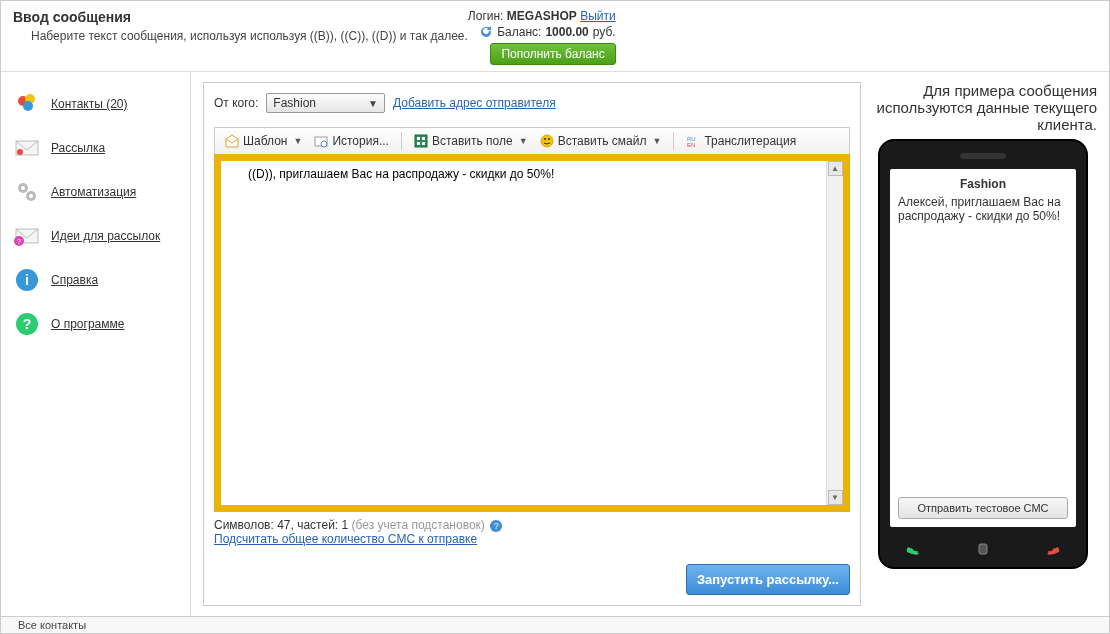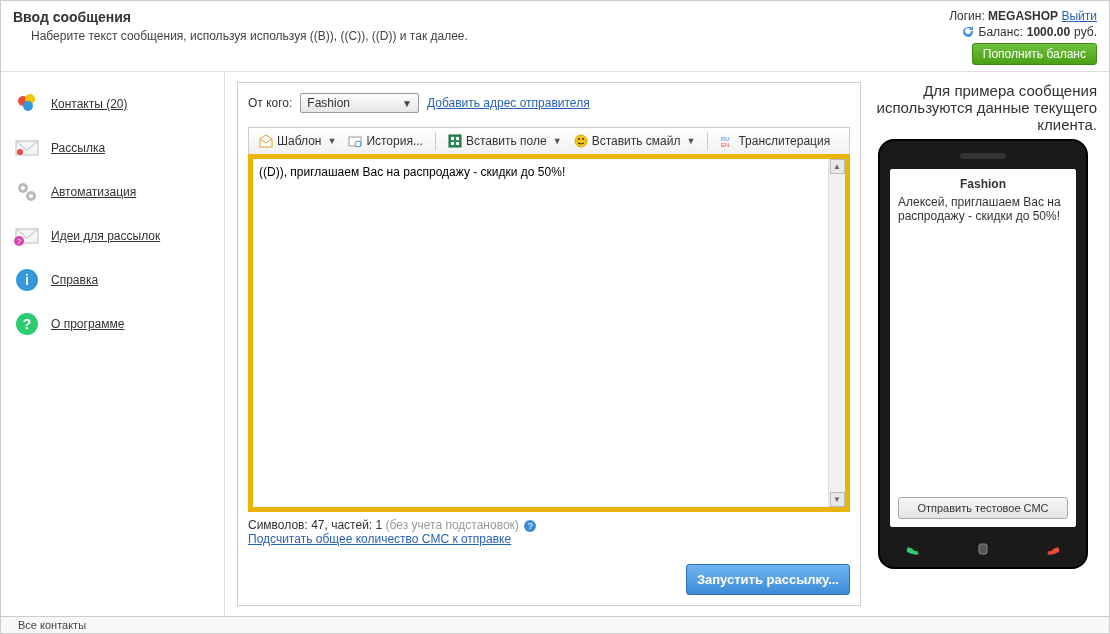--- a/index.html
+++ b/index.html
@@ -1,43 +1,43 @@
 <!DOCTYPE html>
 <html><head>
 <meta charset="utf-8">
 <style>
 * { box-sizing: border-box; margin: 0; padding: 0; }
 body { font-family: Arial, sans-serif; font-size: 12px; color: #333; background: #fff; }
 .app { width: 1110px; height: 634px; border: 1px solid #ccc; display: flex; flex-direction: column; }
-.header { display: flex; justify-content: space-between; padding: 8px 12px 6px; border-bottom: 1px solid #ddd; }
+.header { display: flex; padding: 8px 12px 6px; border-bottom: 1px solid #ddd; }
 .header-left h2 { font-size: 14px; font-weight: bold; margin-bottom: 4px; }
 .header-left p { font-size: 12px; color: #444; padding-left: 18px; }
 .header-right { text-align: right; font-size: 12px; }
 .header-right .login-row { margin-bottom: 2px; }
 .header-right .balance-row { margin-bottom: 4px; display:flex; align-items:center; justify-content:flex-end; gap:4px; }
 .header-right a { color: #2862b7; text-decoration: underline; cursor: pointer; }
 .header-right .bold { font-weight: bold; }
 .btn-green { background: linear-gradient(#6fc23d, #4aa016); color: #fff; border: 1px solid #3a8a0e; border-radius: 3px; padding: 3px 10px; font-size: 12px; cursor: pointer; }
 .body { flex: 1; display: flex; overflow: hidden; }
-.sidebar { width: 224px; border-right: 1px solid #ddd; padding: 10px 0; }
+.sidebar { width: 190px; border-right: 1px solid #ddd; padding: 10px 0; }
 .sidebar-item { display: flex; align-items: center; padding: 8px 12px; cursor: pointer; gap: 10px; }
 .sidebar-item .ico { width: 28px; height: 28px; display: flex; align-items: center; justify-content: center; }
 .sidebar-item .lbl { text-decoration: underline; color: #333; }
 .main { flex: 1; padding: 10px 12px; display: flex; gap: 8px; position:relative; }
 .main-left { flex: 1; border: 1px solid #ccc; padding: 10px; display:flex; flex-direction:column; }
 .from-row { display: flex; align-items: center; gap: 8px; margin-bottom: 14px; }
 .from-row label { font-size: 12px; }
 .select-wrap { border: 1px solid #999; background: linear-gradient(#fdfdfd,#e6e6e6); padding: 2px 6px; display:flex; align-items:center; gap:6px; font-size:12px; cursor:pointer; border-radius:2px; }
 .select-wrap .arr { font-size:10px; color:#444; }
 .link { color: #2862b7; text-decoration: underline; cursor: pointer; font-size:12px; }
 .toolbar { border: 1px solid #ccc; border-bottom:none; background: linear-gradient(#fff,#f1f1f1); padding: 4px 6px; display:flex; align-items:center; gap:4px; font-size:12px; }
 .tool { display:flex; align-items:center; gap:4px; padding:2px 4px; cursor:pointer; }
 .tool .arr { font-size:9px; color:#555; margin-left:2px; }
 .sep { width:1px; height:18px; background:#ccc; margin:0 4px; }
-.textarea-wrap { flex:1; border:5px solid #eab308; position:relative; display:flex; }
+.textarea-wrap { flex:1; border:7px solid #eab308; position:relative; display:flex;padding-left:21px; }
 .textarea { flex:1; padding:6px; font-size:12px; font-family:Arial; border:none; resize:none; outline:none; white-space:pre-wrap; }
 .scrollbar { width:17px; background:#f1f1f1; border-left:1px solid #ddd; display:flex; flex-direction:column; justify-content:space-between; align-items:center; }
 .scroll-btn { width:15px; height:15px; background:#e8e8e8; border:1px solid #bbb; display:flex; align-items:center; justify-content:center; font-size:8px; color:#666; cursor:pointer;}
 .stats-row { margin-top:6px; font-size:12px; }
 .stats-row .grey { color:#999; }
 .help-ico { display:inline-block; width:12px; height:12px; border-radius:50%; background:#3b8dd6; color:#fff; font-size:9px; text-align:center; line-height:12px; margin-left:2px; }
 .action-row { display:flex; justify-content:flex-end; margin-top:18px; }
 .btn-blue { background: linear-gradient(#6fb4f0,#3d8bd6); color:#fff; border:1px solid #2f6fb3; border-radius:3px; padding:7px 10px; font-size:13px; font-weight:bold; cursor:pointer; }
 .main-right { width:228px; display:flex; flex-direction:column; align-items:center; }
 .preview-note { text-align:right; font-size:15px; margin-bottom:6px; color:#333; }

